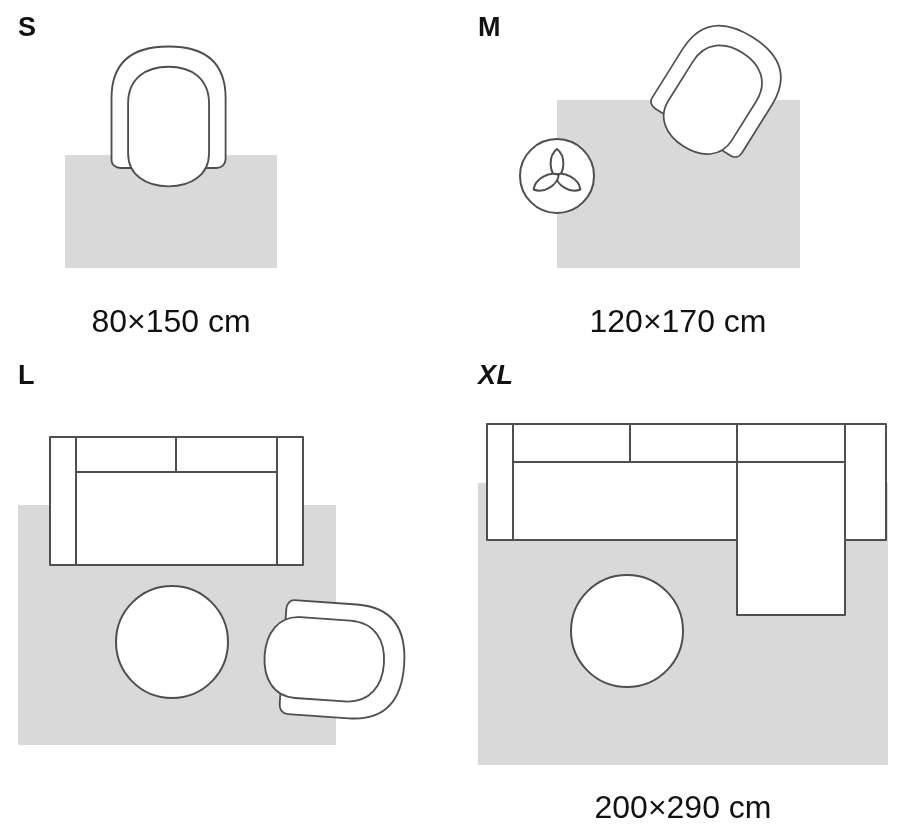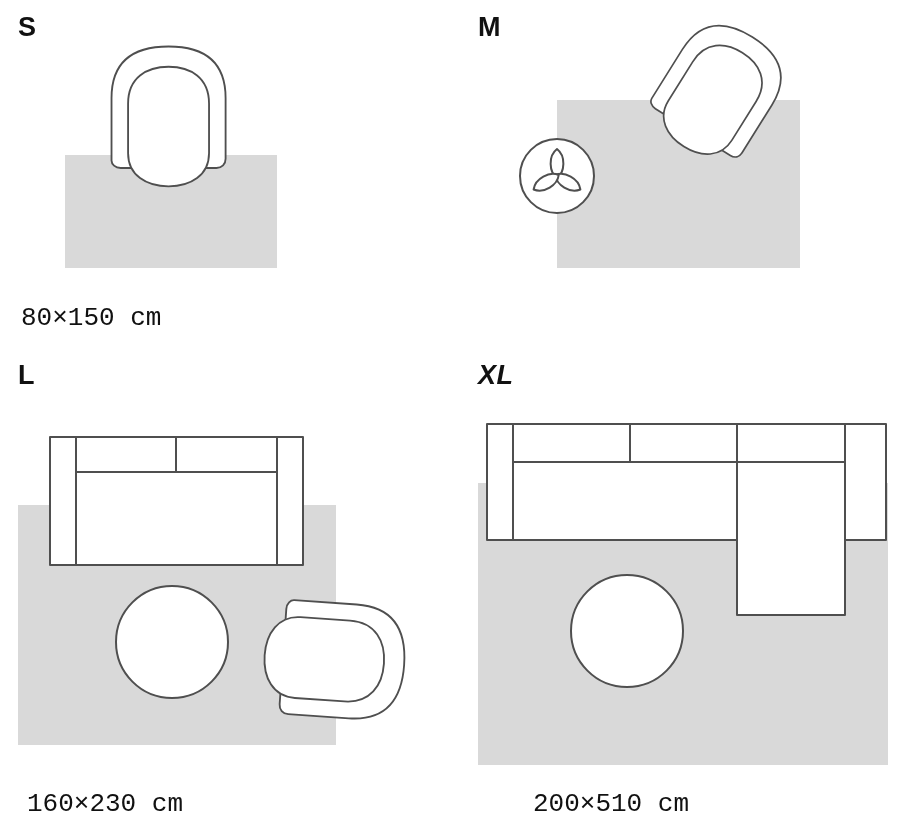--- a/index.html
+++ b/index.html
@@ -18,24 +18,23 @@
   .size-letter {
     position: absolute;
     font-weight: 700;
     font-size: 27px;
     letter-spacing: 0.5px;
     color: var(--text, #111111);
   }
   .dim-label {
     position: absolute;
     width: 300px;
-    text-align: left;
-    font-size: 26px;
+    text-align: center;
+    font-size: 32px;
     color: var(--text, #111111);
-    font-family: Liberation Mono, monospace;
   }
 </style>
 </head>
 <body>
 
 <div class="stage">
 
   <svg class="diagram" viewBox="0 0 900 840" aria-hidden="true">
     <defs>
       <g id="armchair">
@@ -91,16 +90,16 @@
       <use href="#round-table" transform="translate(627,631)"></use>
     </g>
   </svg>
 
   <div class="size-letter" style="left:18px;  top:12px;">S</div>
   <div class="size-letter" style="left:478px; top:12px;">M</div>
   <div class="size-letter" style="left:18px;  top:360px;">L</div>
   <div class="size-letter" style="left:478px; top:360px;font-style:italic;">XL</div>
 
   <div class="dim-label" style="left:21px;  top:303px;">80×150 cm</div>
-  <div class="dim-label" style="left:27px;  top:789px;">160×230 cm</div>
-  <div class="dim-label" style="left:533px; top:789px;">200×510 cm</div>
+  <div class="dim-label" style="left:528px; top:303px;">120×170 cm</div>
+  <div class="dim-label" style="left:533px; top:789px;">200×290 cm</div>
 
 </div>
 
 </body></html>

